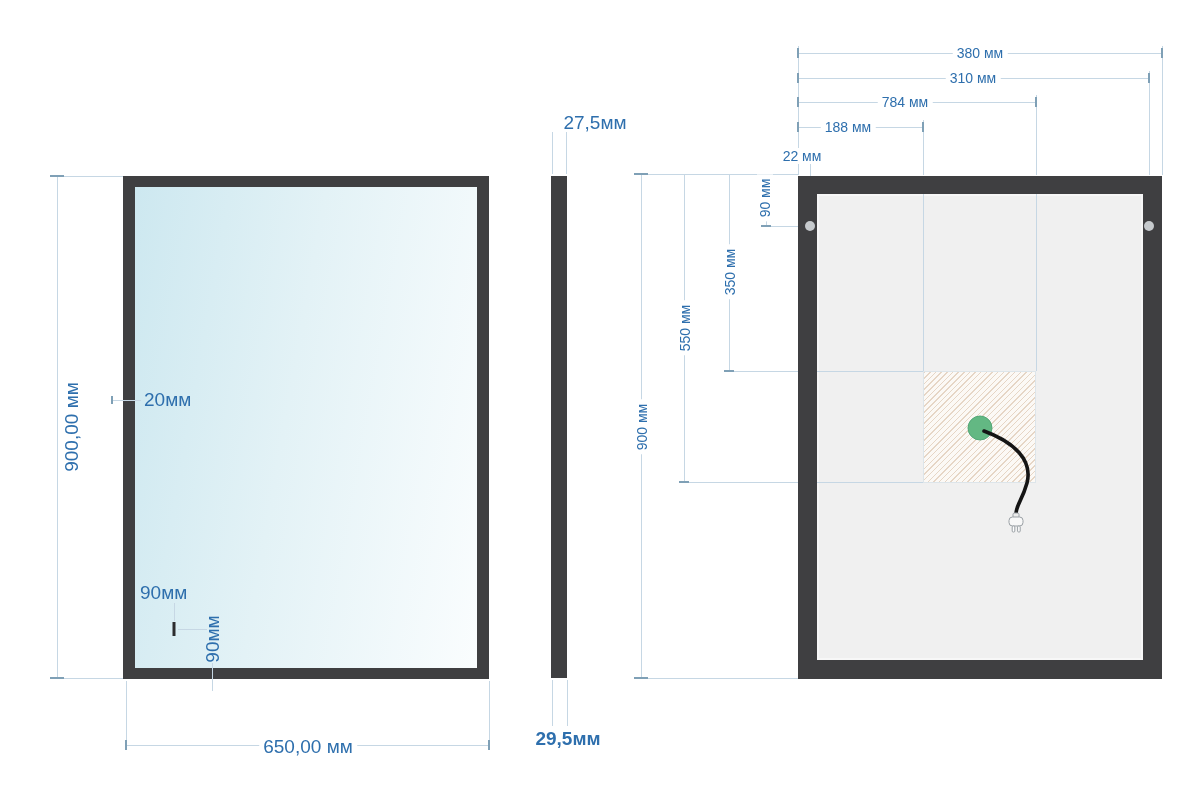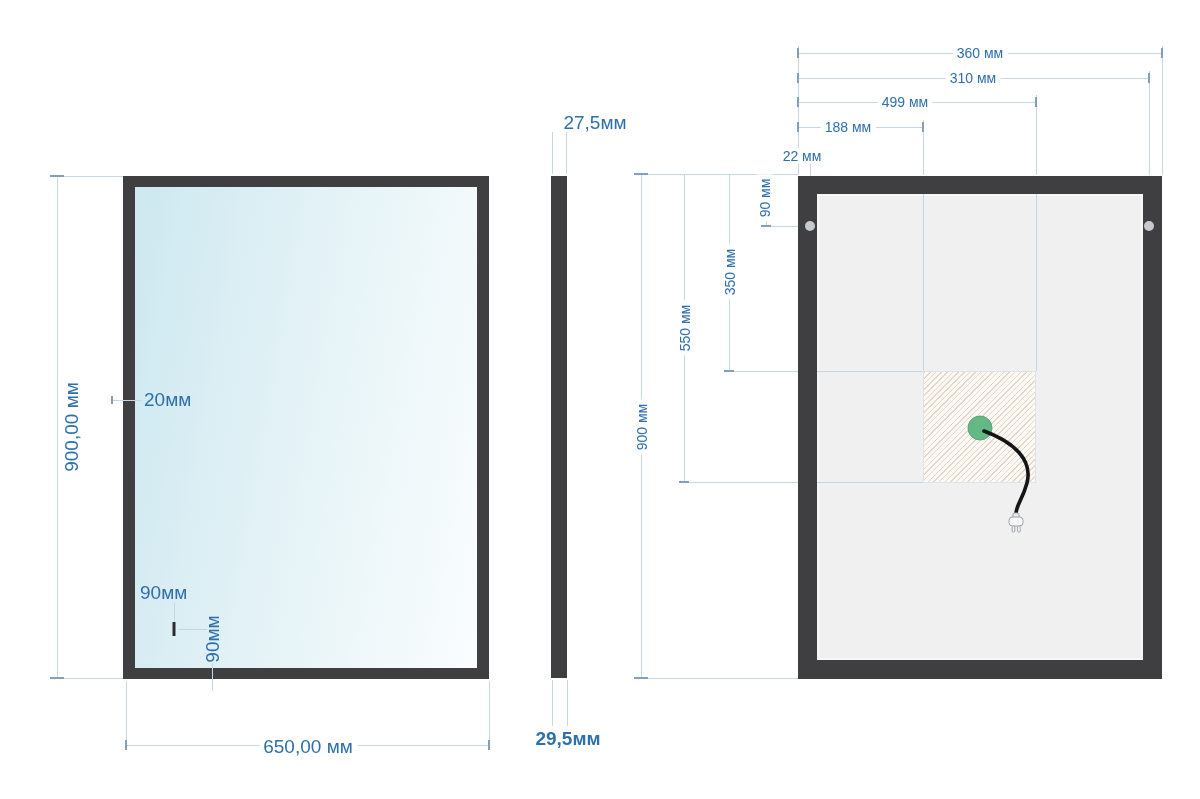--- a/index.html
+++ b/index.html
@@ -150,23 +150,23 @@
 
   <div class="dim rot bg fs-lg" style="left:71px;top:427px;">900,00 мм</div>
   <div class="dim bg fs-lg" style="left:308px;top:746px;">650,00 мм</div>
   <div class="dim left-anchor fs-lg" style="left:144px;top:399px;">20мм</div>
   <div class="dim left-anchor fs-lg" style="left:140px;top:592px;">90мм</div>
   <div class="dim rot fs-lg" style="left:212px;top:639px;">90мм</div>
 
   <div class="dim fs-lg" style="left:567px;top:122px;margin-left:28px;">27,5мм</div>
   <div class="dim fs-lg" style="left:568px;top:738px;font-weight:bold;">29,5мм</div>
 
-  <div class="dim bg fs-sm" style="left:980px;top:53px;">360 мм</div>
+  <div class="dim bg fs-sm" style="left:980px;top:53px;">380 мм</div>
   <div class="dim bg fs-sm" style="left:973px;top:78px;">310 мм</div>
-  <div class="dim bg fs-sm" style="left:905px;top:102px;">499 мм</div>
+  <div class="dim bg fs-sm" style="left:905px;top:102px;">784 мм</div>
   <div class="dim bg fs-sm" style="left:848px;top:127px;">188 мм</div>
   <div class="dim bg fs-sm" style="left:802px;top:156px;">22 мм</div>
 
   <div class="dim rot bg fs-sm" style="left:765px;top:198px;">90 мм</div>
   <div class="dim rot bg fs-sm" style="left:730px;top:272px;">350 мм</div>
   <div class="dim rot bg fs-sm" style="left:685px;top:328px;">550 мм</div>
   <div class="dim rot bg fs-sm" style="left:642px;top:427px;">900 мм</div>
 
 </div>
 

